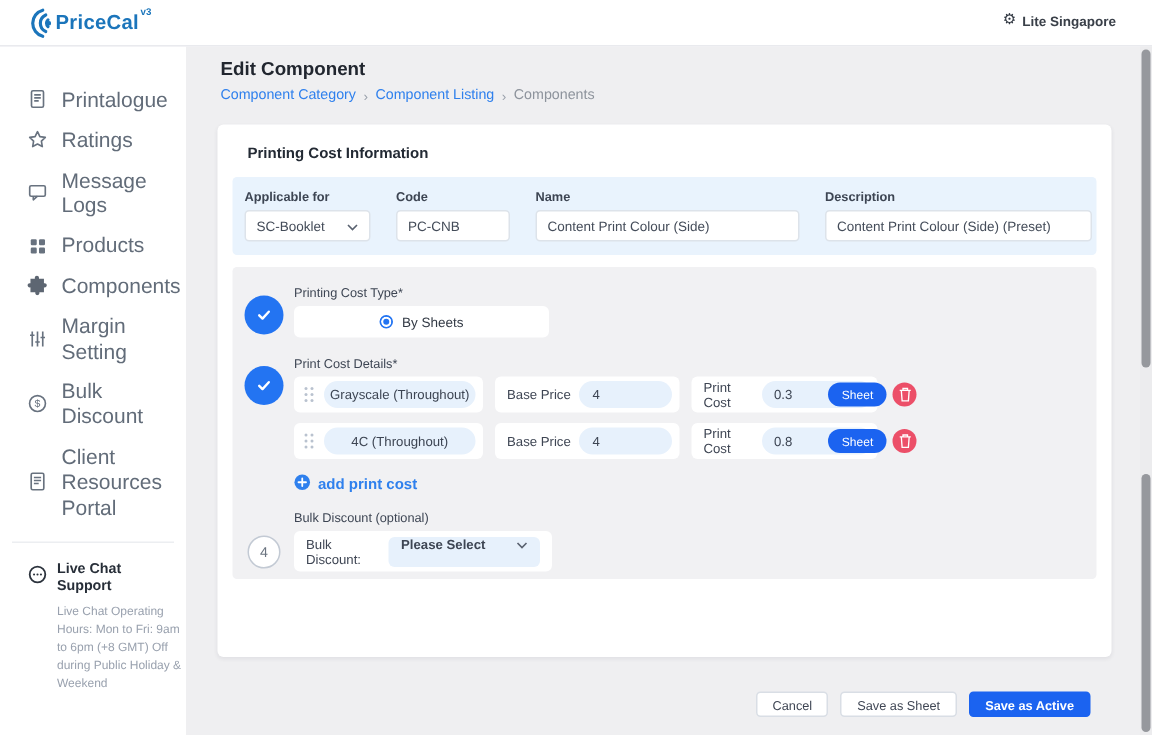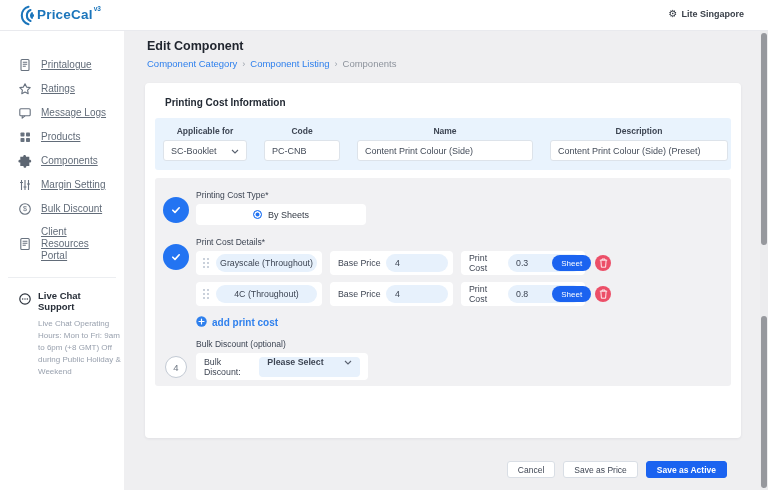--- a/index.html
+++ b/index.html
@@ -11,40 +11,40 @@
   .logo-text { font-size:13.5px; font-weight:bold; color:#1b75bb; letter-spacing:.2px; margin-left:3px; line-height:20px; }
   .logo-sup { font-size:6.5px; font-weight:bold; color:#1b75bb; vertical-align:super; margin-left:1px; }
   .region { position:absolute; right:24px; top:9px; display:flex; align-items:center; gap:4px; font-size:9px; font-weight:bold; color:#3a4049; cursor:pointer; }
   .gear { font-size:10px; color:#2f3640; line-height:10px; }
 
   
   .sidebar { position:absolute; left:0; top:31px; width:124px; height:459px; background:#fff; z-index:5; }
   .nav { padding-top:22px; list-style:none; }
   .nav li { display:flex; align-items:center; gap:9px; padding:5px 6px 5px 18px; cursor:pointer; }
   .nav .ic { width:14px; height:14px; flex:none; display:flex; align-items:center; justify-content:center; }
-  .nav .lbl { font-size:10px; color:#626c79; line-height:1.2;text-decoration:underline; }
+  .nav .lbl { font-size:14px; color:#626c79; line-height:1.2; }
   .support { margin:10px 8px 0; border-top:1px solid #eceef1; padding:12px 2px 0 10px; }
   .support-head { display:flex; align-items:center; gap:6px; }
   .support-title { font-size:9.5px; font-weight:bold; color:#272e38; }
   .support-hours { margin:6px 0 0 20px; font-size:8px; color:#99a1ae; line-height:1.5; width:88px; }
 
   
   .main { position:absolute; left:124px; top:31px; width:644px; height:459px; background:#efeff1; }
   .page-title { position:absolute; left:23px; top:8px; font-size:12.5px; font-weight:bold; color:#21262f; }
   .breadcrumb { position:absolute; left:23px; top:27px; font-size:9.5px; display:flex; gap:5px; align-items:center; }
   .crumb-link { color:#2f80ed; cursor:pointer; }
   .crumb-sep { color:#9aa1ab; font-size:9px; }
   .crumb-current { color:#8d939c; }
 
   .card { position:absolute; left:21px; top:52px; width:596px; height:355px; background:#fff; border-radius:4px; box-shadow:0 1px 3px rgba(25,35,60,.07); overflow:hidden; }
   .sec-title { margin:14px 0 0 20px; font-size:10px; font-weight:bold; color:#232a34; }
   .sec-title.second { margin-top:19px; }
 
   .blue-band { margin:10px 10px 0; height:52px; background:#e9f3fd; border-radius:3px; display:flex; gap:17px; padding:8px 8px 0; }
-  .field { display:flex; flex-direction:column;align-items:center; }
+  .field { display:flex; flex-direction:column; }
   .field-label { font-size:8.5px; font-weight:bold; color:#3d4553; margin-bottom:4px; }
   .control { height:21px; background:#fff; border:1px solid #dde3ea; border-radius:3px; font-size:9px; color:#444c59; display:flex; align-items:center; padding:0 7px; font-family:"Liberation Sans","DejaVu Sans",sans-serif; }
   .control.select { justify-content:space-between; cursor:pointer; }
   input.control { outline:none; }
   .w1{width:84px} .w2{width:76px} .w3{width:176px} .w4{width:178px}
 
   .gray-band { margin:8px 10px 0; height:208px; background:#f1f1f3; border-radius:3px; padding:12px 0 0 8px; overflow:hidden; }
   .step { display:flex; }
   .badge { width:26px; height:26px; border-radius:50%; background:#2374f2; flex:none; display:flex; align-items:center; justify-content:center; margin-top:7px; }
   .step-content { margin-left:7px; }
@@ -339,21 +339,21 @@
             </span>
           </div>
         </div>
       </div>
 
     </div>
   </section>
 
   <div class="footer">
     <button class="btn ghost">Cancel</button>
-    <button class="btn ghost">Save as Price</button>
+    <button class="btn ghost">Save as Sheet</button>
     <button class="btn primary">Save as Active</button>
   </div>
 </main>
 
 <div class="scroll-track">
   <div class="scroll-thumb thumb-a"></div>
   <div class="scroll-thumb thumb-b"></div>
 </div>
 
 </body></html>

